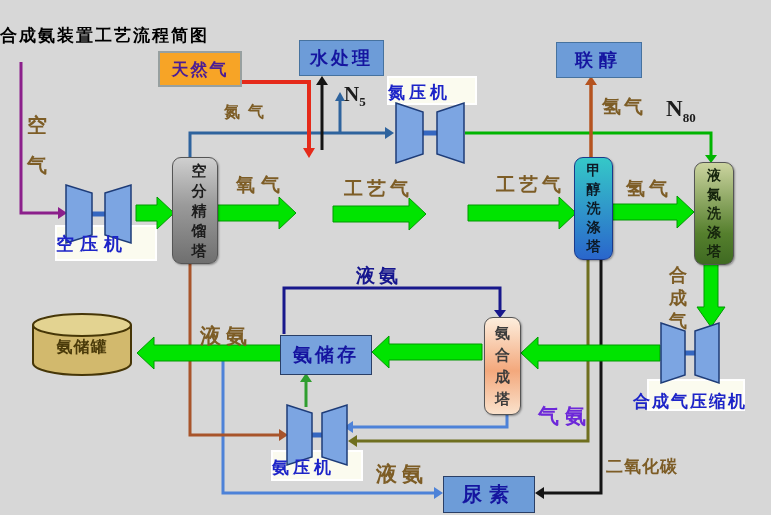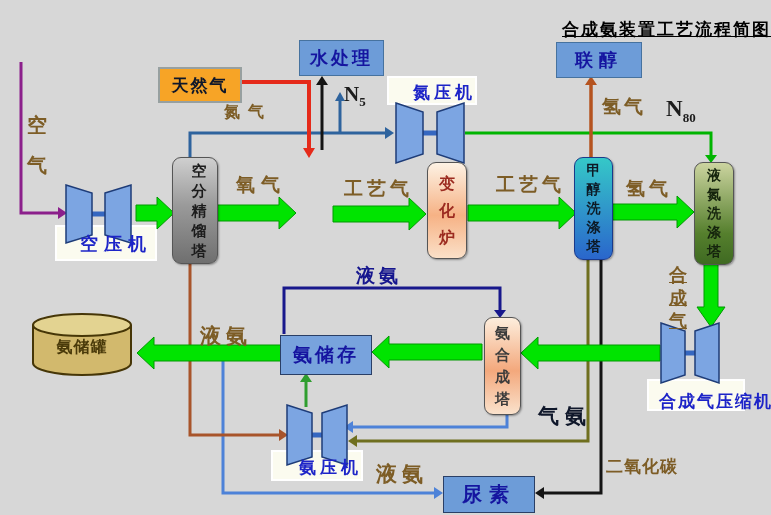--- a/index.html
+++ b/index.html
@@ -1,22 +1,22 @@
 <!DOCTYPE html>
 <html><head>
 <meta charset="utf-8">
 <style>
   html,body{margin:0;padding:0;}
   body{font-family:"Liberation Sans","DejaVu Sans",sans-serif;}
   #canvas{position:relative;width:771px;height:515px;background:#d7d7d7;overflow:hidden;}
   .abs{position:absolute;}
-  #title{left:0;top:18px;width:100%;text-align:right;font-size:17px;font-weight:bold;color:#000;letter-spacing:2px;text-decoration:underline;}
+  #title{left:0;top:24px;width:100%;text-align:left;font-size:17px;font-weight:bold;color:#000;letter-spacing:2px;}
   .bluebox{background:#6d9cd8;border:1px solid #46729f;color:#1515a0;font-weight:bold;
            display:flex;align-items:center;justify-content:center;}
-  .whitelbl{color:#1d24c8;font-weight:bold;text-align:right;}
+  .whitelbl{color:#1d24c8;font-weight:bold;text-align:left;}
   .tower{border:1px solid #555;border-radius:9px;display:flex;align-items:center;justify-content:center;
          font-weight:bold;box-shadow:1px 1px 2px rgba(0,0,0,.35);}
   .vtext{word-break:break-all;width:1.15em;text-align:center;}
   .lbl{color:#7d5d26;font-weight:bold;white-space:nowrap;}
   .nlbl{color:#1c1c1c;font-family:"Liberation Serif","DejaVu Serif",serif;font-weight:bold;font-size:21px;}
   .nlbl sub{font-size:13px;}
   svg{position:absolute;left:0;top:0;}
 </style>
 </head>
 <body>
@@ -109,38 +109,35 @@
       <g>
         <path d="M683,353 L697,353" stroke="#3567c0" stroke-width="5"></path>
         <polygon points="661,323 685,331 685,375 661,383"></polygon>
         <polygon points="695,331 719,323 719,383 695,375"></polygon>
       </g>
     </g>
   </svg>
 
   <div class="abs" id="title">合成氨装置工艺流程简图</div>
 
-  <div class="abs" style="left:158px;top:67px;width:80px;height:32px;background:#f7a426;border:2px solid #97a0a0;color:#0f172a;font-weight:bold;font-size:17px;display:flex;align-items:center;justify-content:center;letter-spacing:2px;">天然气</div>
+  <div class="abs" style="left:158px;top:51px;width:80px;height:32px;background:#f7a426;border:2px solid #97a0a0;color:#4c1d95;font-weight:bold;font-size:17px;display:flex;align-items:center;justify-content:center;letter-spacing:2px;">天然气</div>
 
   <div class="abs bluebox" style="left:299px;top:40px;width:83px;height:34px;font-size:18px;letter-spacing:3px;">水处理</div>
 
   <div class="abs bluebox" style="left:556px;top:42px;width:84px;height:34px;font-size:18px;letter-spacing:6px;">联醇</div>
 
   <div class="abs bluebox" style="left:280px;top:335px;width:90px;height:38px;font-size:19px;letter-spacing:3px;border:1.5px solid #2a3f66;background:#78a3dd;">氨储存</div>
 
   <div class="abs bluebox" style="left:443px;top:476px;width:90px;height:35px;font-size:20px;letter-spacing:7px;border:1.5px solid #2a3f66;">尿素</div>
 
   <div class="abs tower" style="left:172px;top:157px;width:36px;height:105px;background:linear-gradient(180deg,#cfcfcf 0%,#9a9a9a 45%,#6f6f6f 100%);color:#1c1c1c;font-size:15px;padding-left:8px;">
     <span class="vtext" style="line-height:20px;">空分精馏塔</span>
   </div>
 
 
-  <div class="abs tower" style="left:427px;top:162px;width:38px;height:95px;background:linear-gradient(180deg,#fdf2e4 0%,#f6b285 55%,#fbe0c8 100%);color:#9c2b20;font-size:16px;">
-    <span class="vtext" style="line-height:27px;">变化炉</span>
-  </div>
 
   <div class="abs tower" style="left:574px;top:157px;width:37px;height:101px;background:linear-gradient(180deg,#35c8c8 0%,#2a66cc 100%);color:#0d1a26;font-size:14px;border-color:#1a3a8a;">
     <span class="vtext" style="line-height:19px;">甲醇洗涤塔</span>
   </div>
 
   <div class="abs tower" style="left:484px;top:317px;width:35px;height:96px;background:linear-gradient(180deg,#fdeedd 0%,#f3a87c 55%,#fae2cc 100%);color:#3c3c3c;font-size:15px;">
     <span class="vtext" style="line-height:22px;">氨合成塔</span>
   </div>
 
   <div class="abs tower" style="left:694px;top:162px;width:38px;height:101px;background:linear-gradient(180deg,#ccd4a0 0%,#557f2d 70%,#3f6a22 100%);color:#15240d;font-size:14px;">
@@ -155,20 +152,20 @@
 
   <div class="abs lbl" style="left:24px;top:105px;width:26px;font-size:20px;white-space:normal;word-break:break-all;line-height:40px;text-align:center;">空气</div>
   <div class="abs lbl" style="left:224px;top:102px;font-size:16px;letter-spacing:8px;">氮气</div>
   <span class="abs nlbl" style="left:344px;top:82px;"><span>N</span><sub>5</sub></span>
   <div class="abs lbl" style="left:236px;top:172px;font-size:19px;letter-spacing:6px;">氧气</div>
   <div class="abs lbl" style="left:344px;top:176px;font-size:19px;letter-spacing:4px;">工艺气</div>
   <div class="abs lbl" style="left:496px;top:172px;font-size:19px;letter-spacing:4px;">工艺气</div>
   <div class="abs lbl" style="left:626px;top:176px;font-size:19px;letter-spacing:4px;">氢气</div>
   <div class="abs lbl" style="left:602px;top:94px;font-size:19px;letter-spacing:3px;">氢气</div>
   <span class="abs nlbl" style="left:666px;top:96px;font-size:23px;"><span>N</span><sub>80</sub></span>
-  <div class="abs lbl" style="left:666px;top:264px;width:24px;font-size:18px;white-space:normal;word-break:break-all;line-height:23px;text-align:center;text-decoration:underline;">合成气</div>
+  <div class="abs lbl" style="left:666px;top:264px;width:24px;font-size:18px;white-space:normal;word-break:break-all;line-height:23px;text-align:center;">合成气</div>
   <div class="abs" style="left:356px;top:263px;font-size:19px;font-weight:bold;color:#16168e;letter-spacing:4px;white-space:nowrap;">液氨</div>
   <div class="abs lbl" style="left:200px;top:322px;font-size:21px;letter-spacing:5px;">液氨</div>
-  <div class="abs" style="left:538px;top:402px;font-size:21px;font-weight:bold;color:#0f172a;letter-spacing:6px;white-space:nowrap;">气氨</div>
+  <div class="abs" style="left:538px;top:402px;font-size:21px;font-weight:bold;color:#6d28d9;letter-spacing:6px;white-space:nowrap;">气氨</div>
   <div class="abs lbl" style="left:376px;top:460px;font-size:21px;letter-spacing:5px;">液氨</div>
   <div class="abs lbl" style="left:606px;top:455px;font-size:17px;letter-spacing:1px;">二氧化碳</div>
 
 </div>
 
 </body></html>

